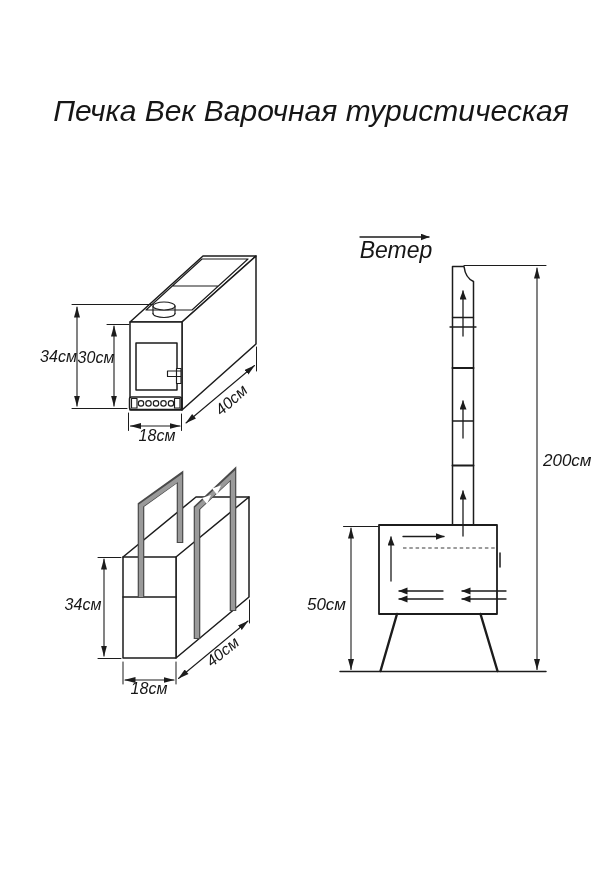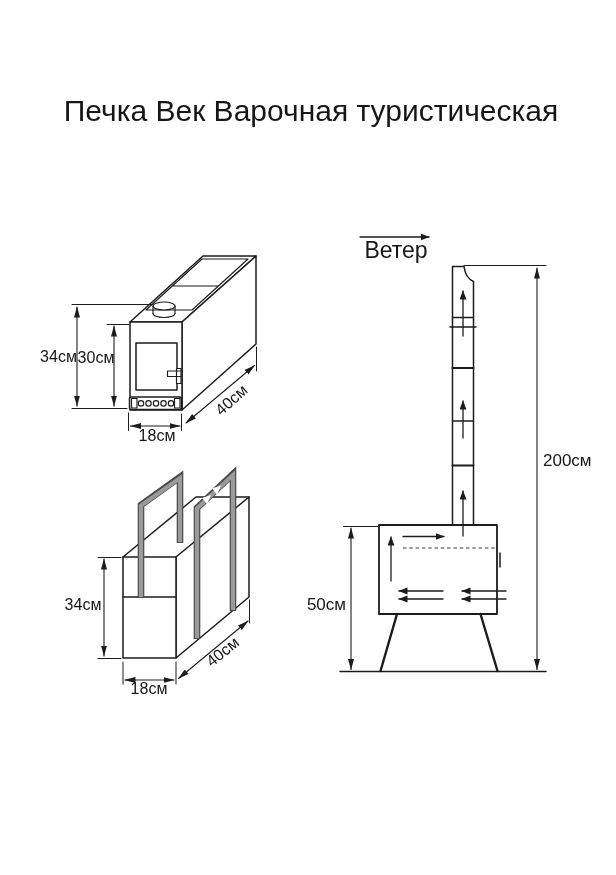--- a/index.html
+++ b/index.html
@@ -1,16 +1,16 @@
 <!DOCTYPE html>
 <html><head>
 <meta charset="utf-8">
 <style>
   html,body{margin:0;padding:0;background:#fff;}
-  .canvas{position:relative;width:616px;height:875px;background:#ffffff;overflow:hidden;}
+  .canvas{position:relative;width:616px;height:875px;background:#ffffff;overflow:hidden;font-style:italic;}
   svg{position:absolute;left:0;top:0;}
   text{font-family:"Liberation Sans","DejaVu Sans",sans-serif;fill:#161616;}
   .title-text{font-size:30px;letter-spacing:0px;}
   .lbl{font-size:16px;}
   .lbl17{font-size:17px;}
   .wind-text{font-size:23px;}
   .ln{stroke:#1c1c1c;fill:none;stroke-width:1.5;stroke-linecap:round;stroke-linejoin:round;}
   .fw{stroke:#1c1c1c;fill:#ffffff;stroke-width:1.5;stroke-linejoin:round;}
   .thin{stroke-width:1.15;}
   .w13{stroke-width:1.3;}

